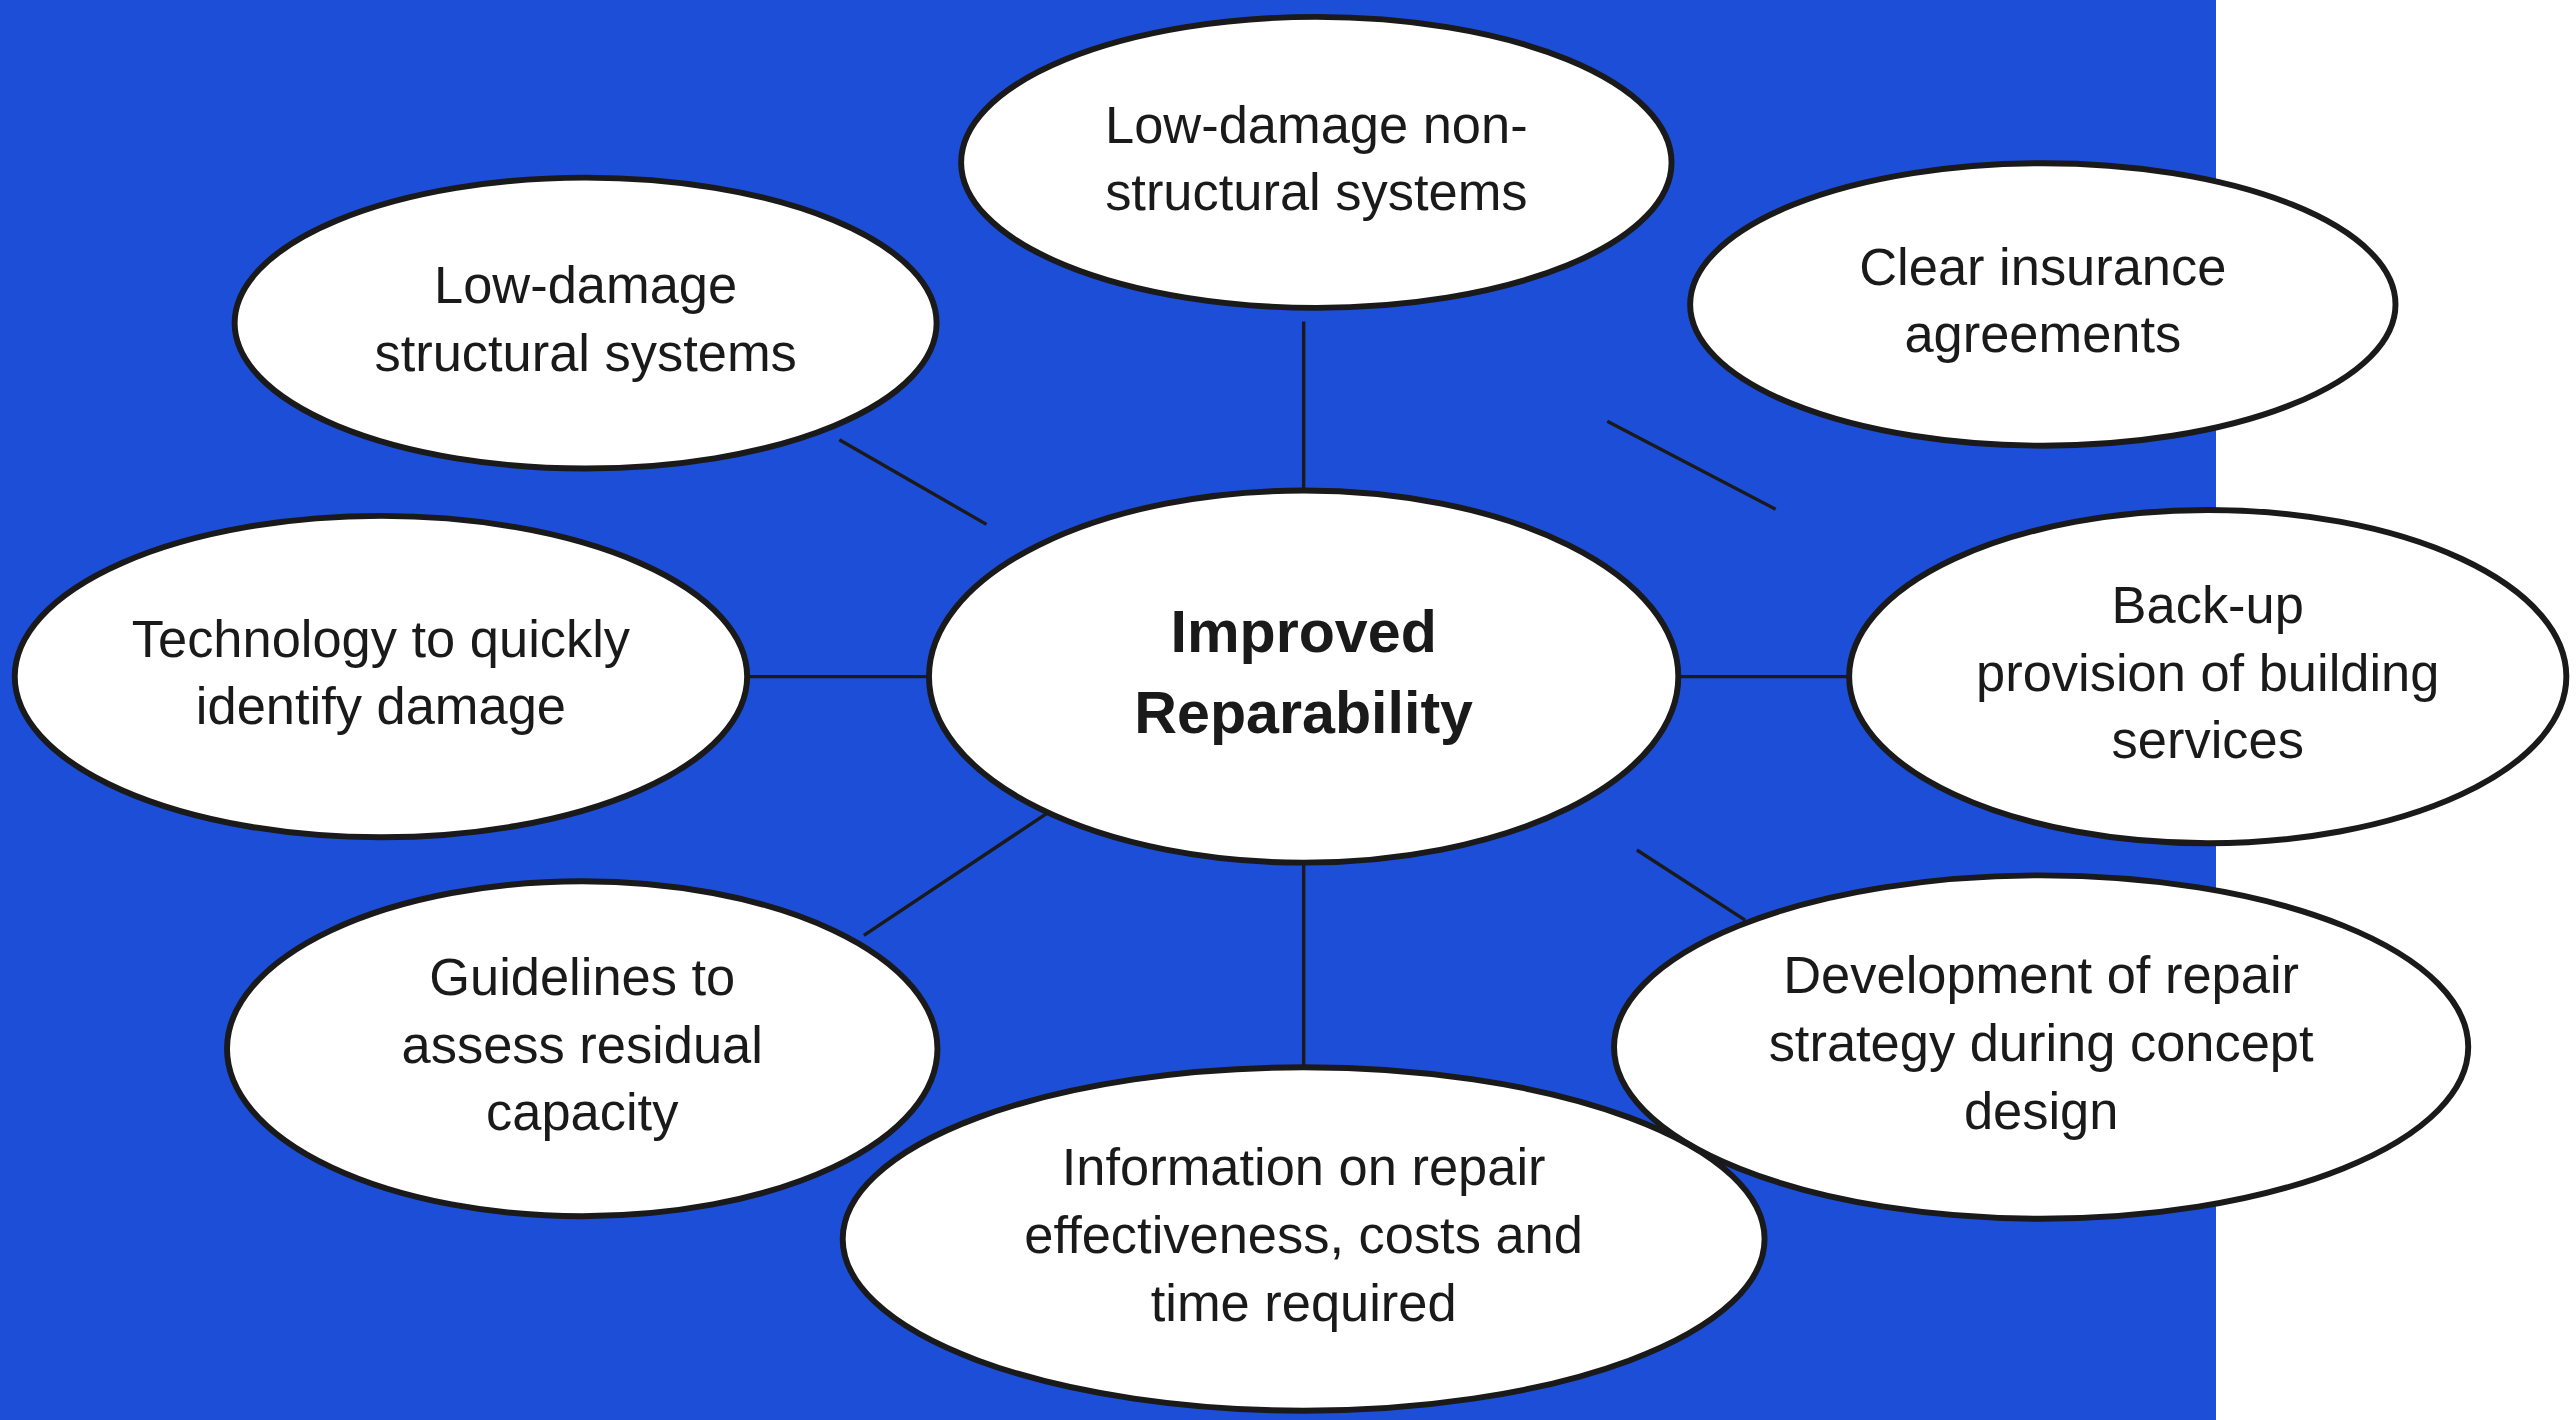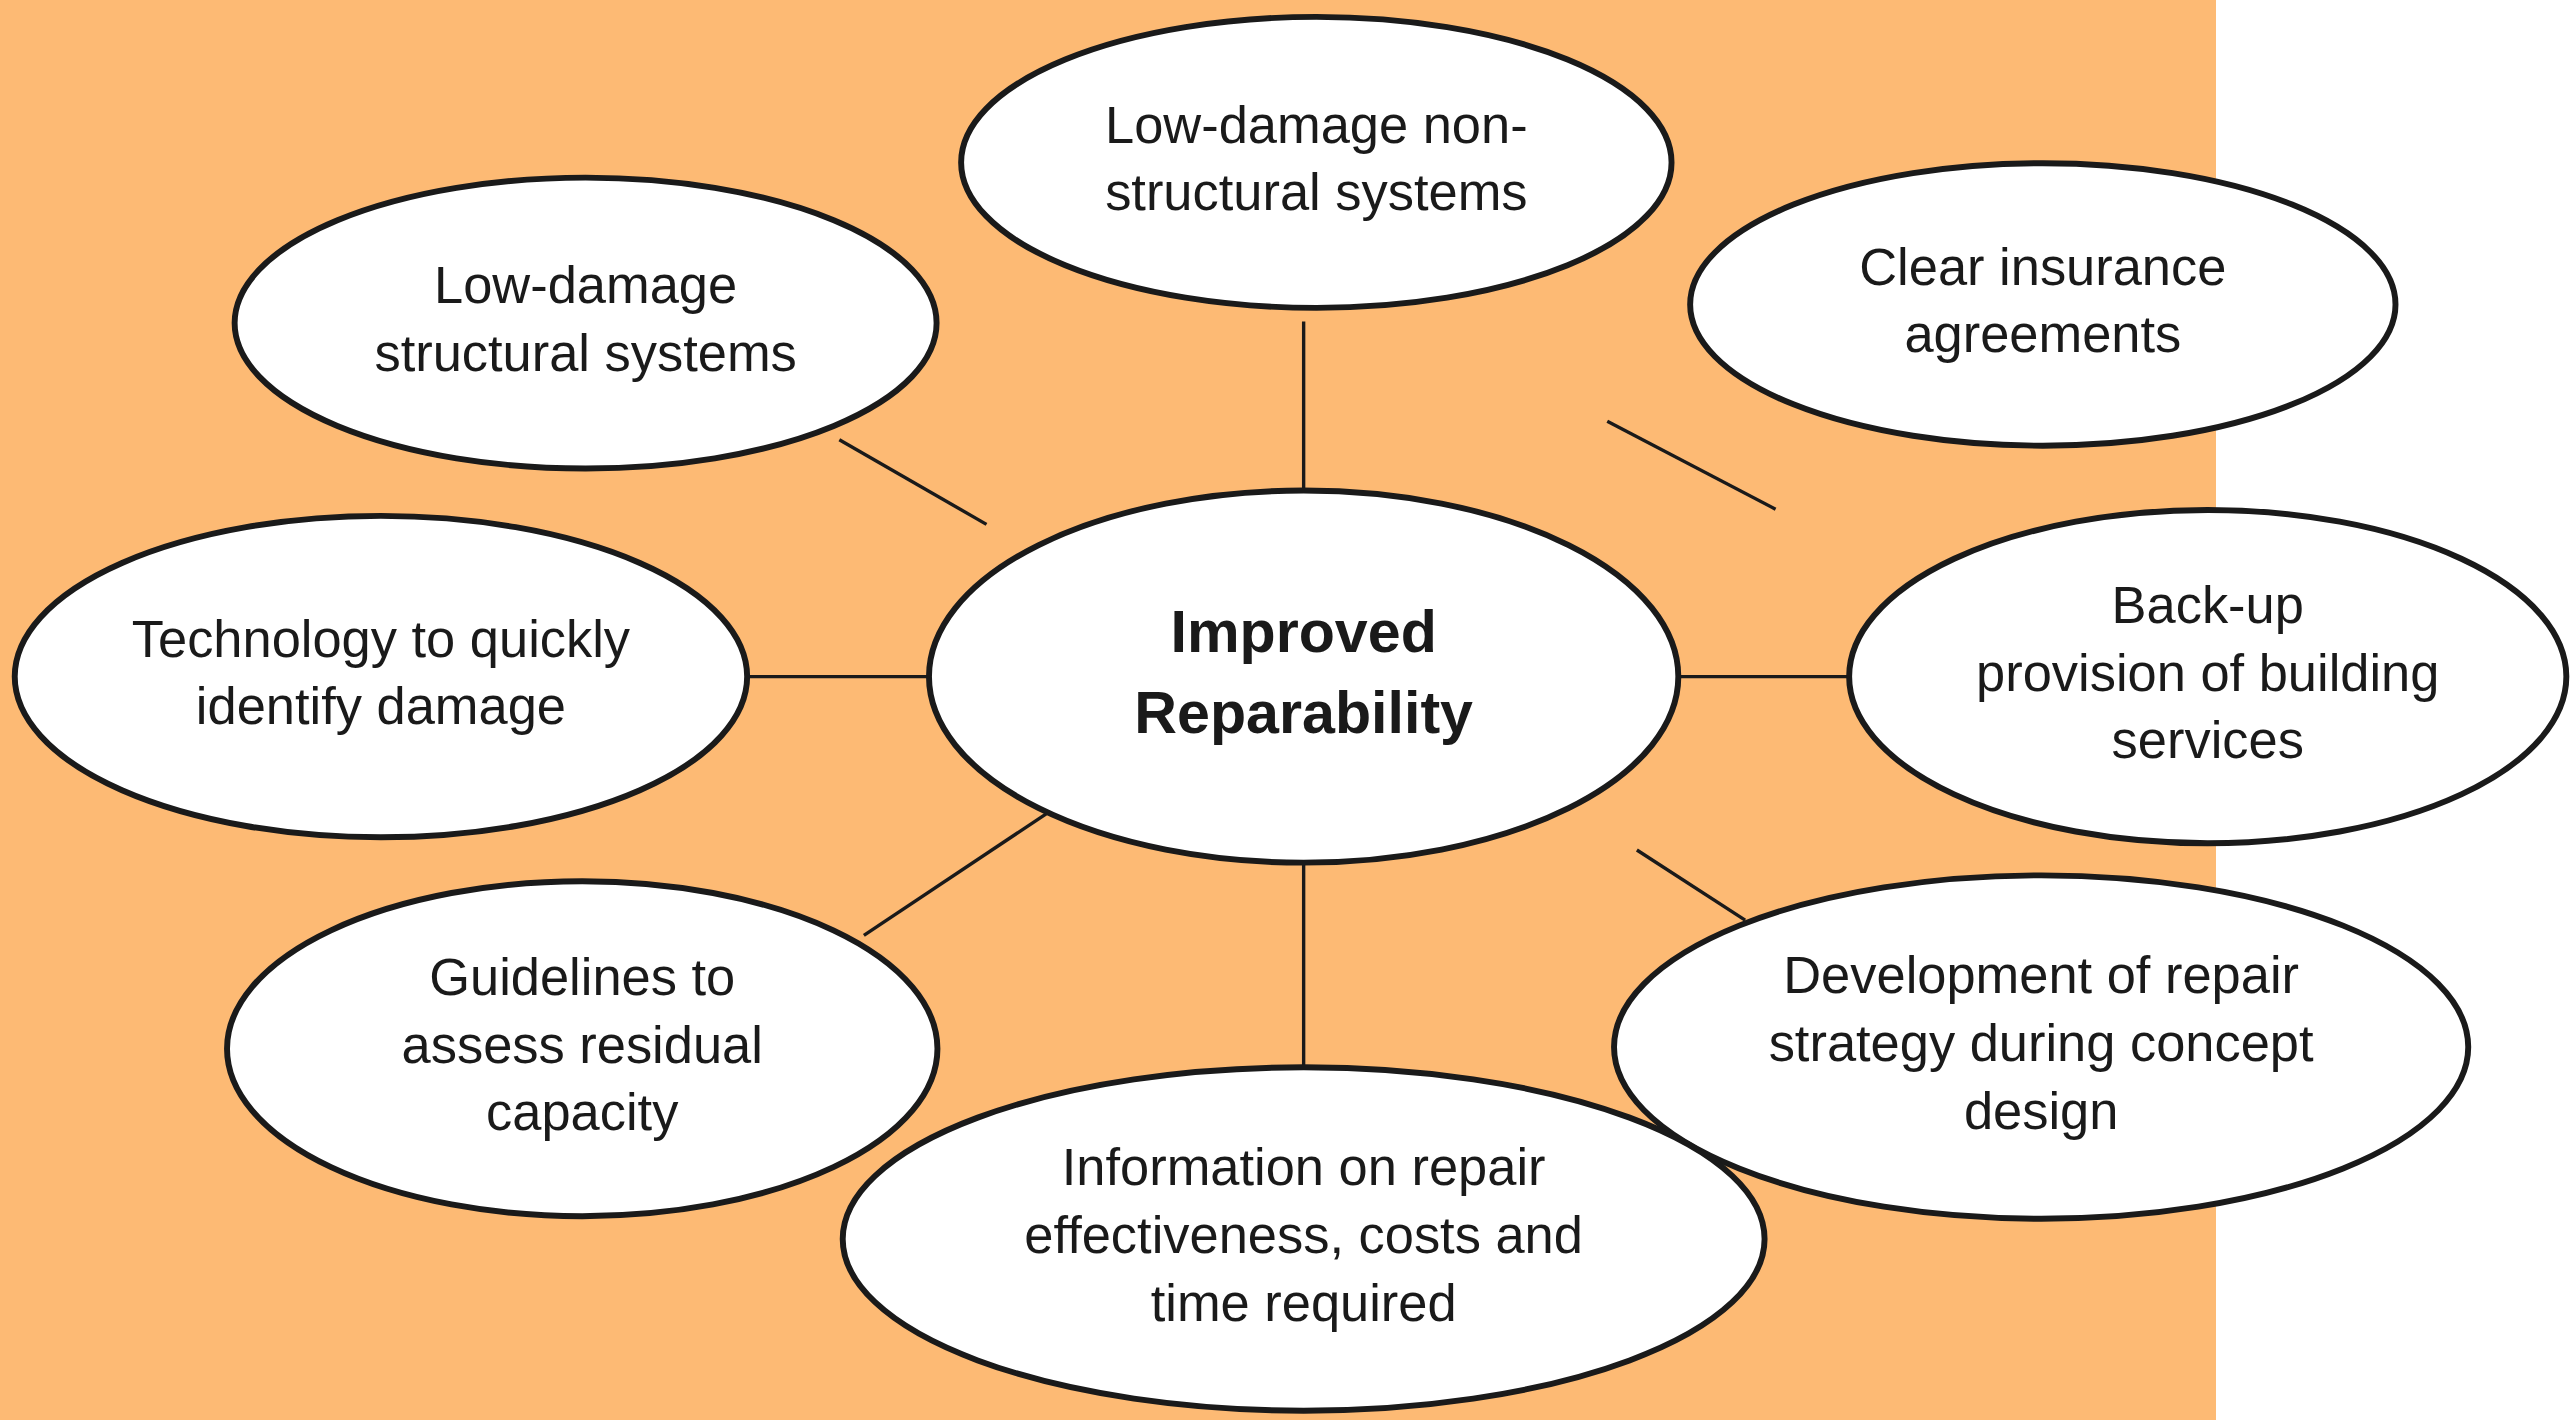--- a/index.html
+++ b/index.html
@@ -11,21 +11,21 @@
   body {
     width: 2576px;
     height: 1420px;
     overflow: hidden;
     font-family: "Liberation Sans", sans-serif;
   }
   #diagram-root {
     position: relative;
     width: 2216px;
     height: 1420px;
-    background: #fdba74;
+    background: #1d4ed8;
   }
   svg#mindmap {
     display: block;
     width: 2576px;
     height: 1420px;
   }
   .node-ellipse {
     fill: #ffffff;
     stroke: #1a1a1a;
     stroke-width: 7;

